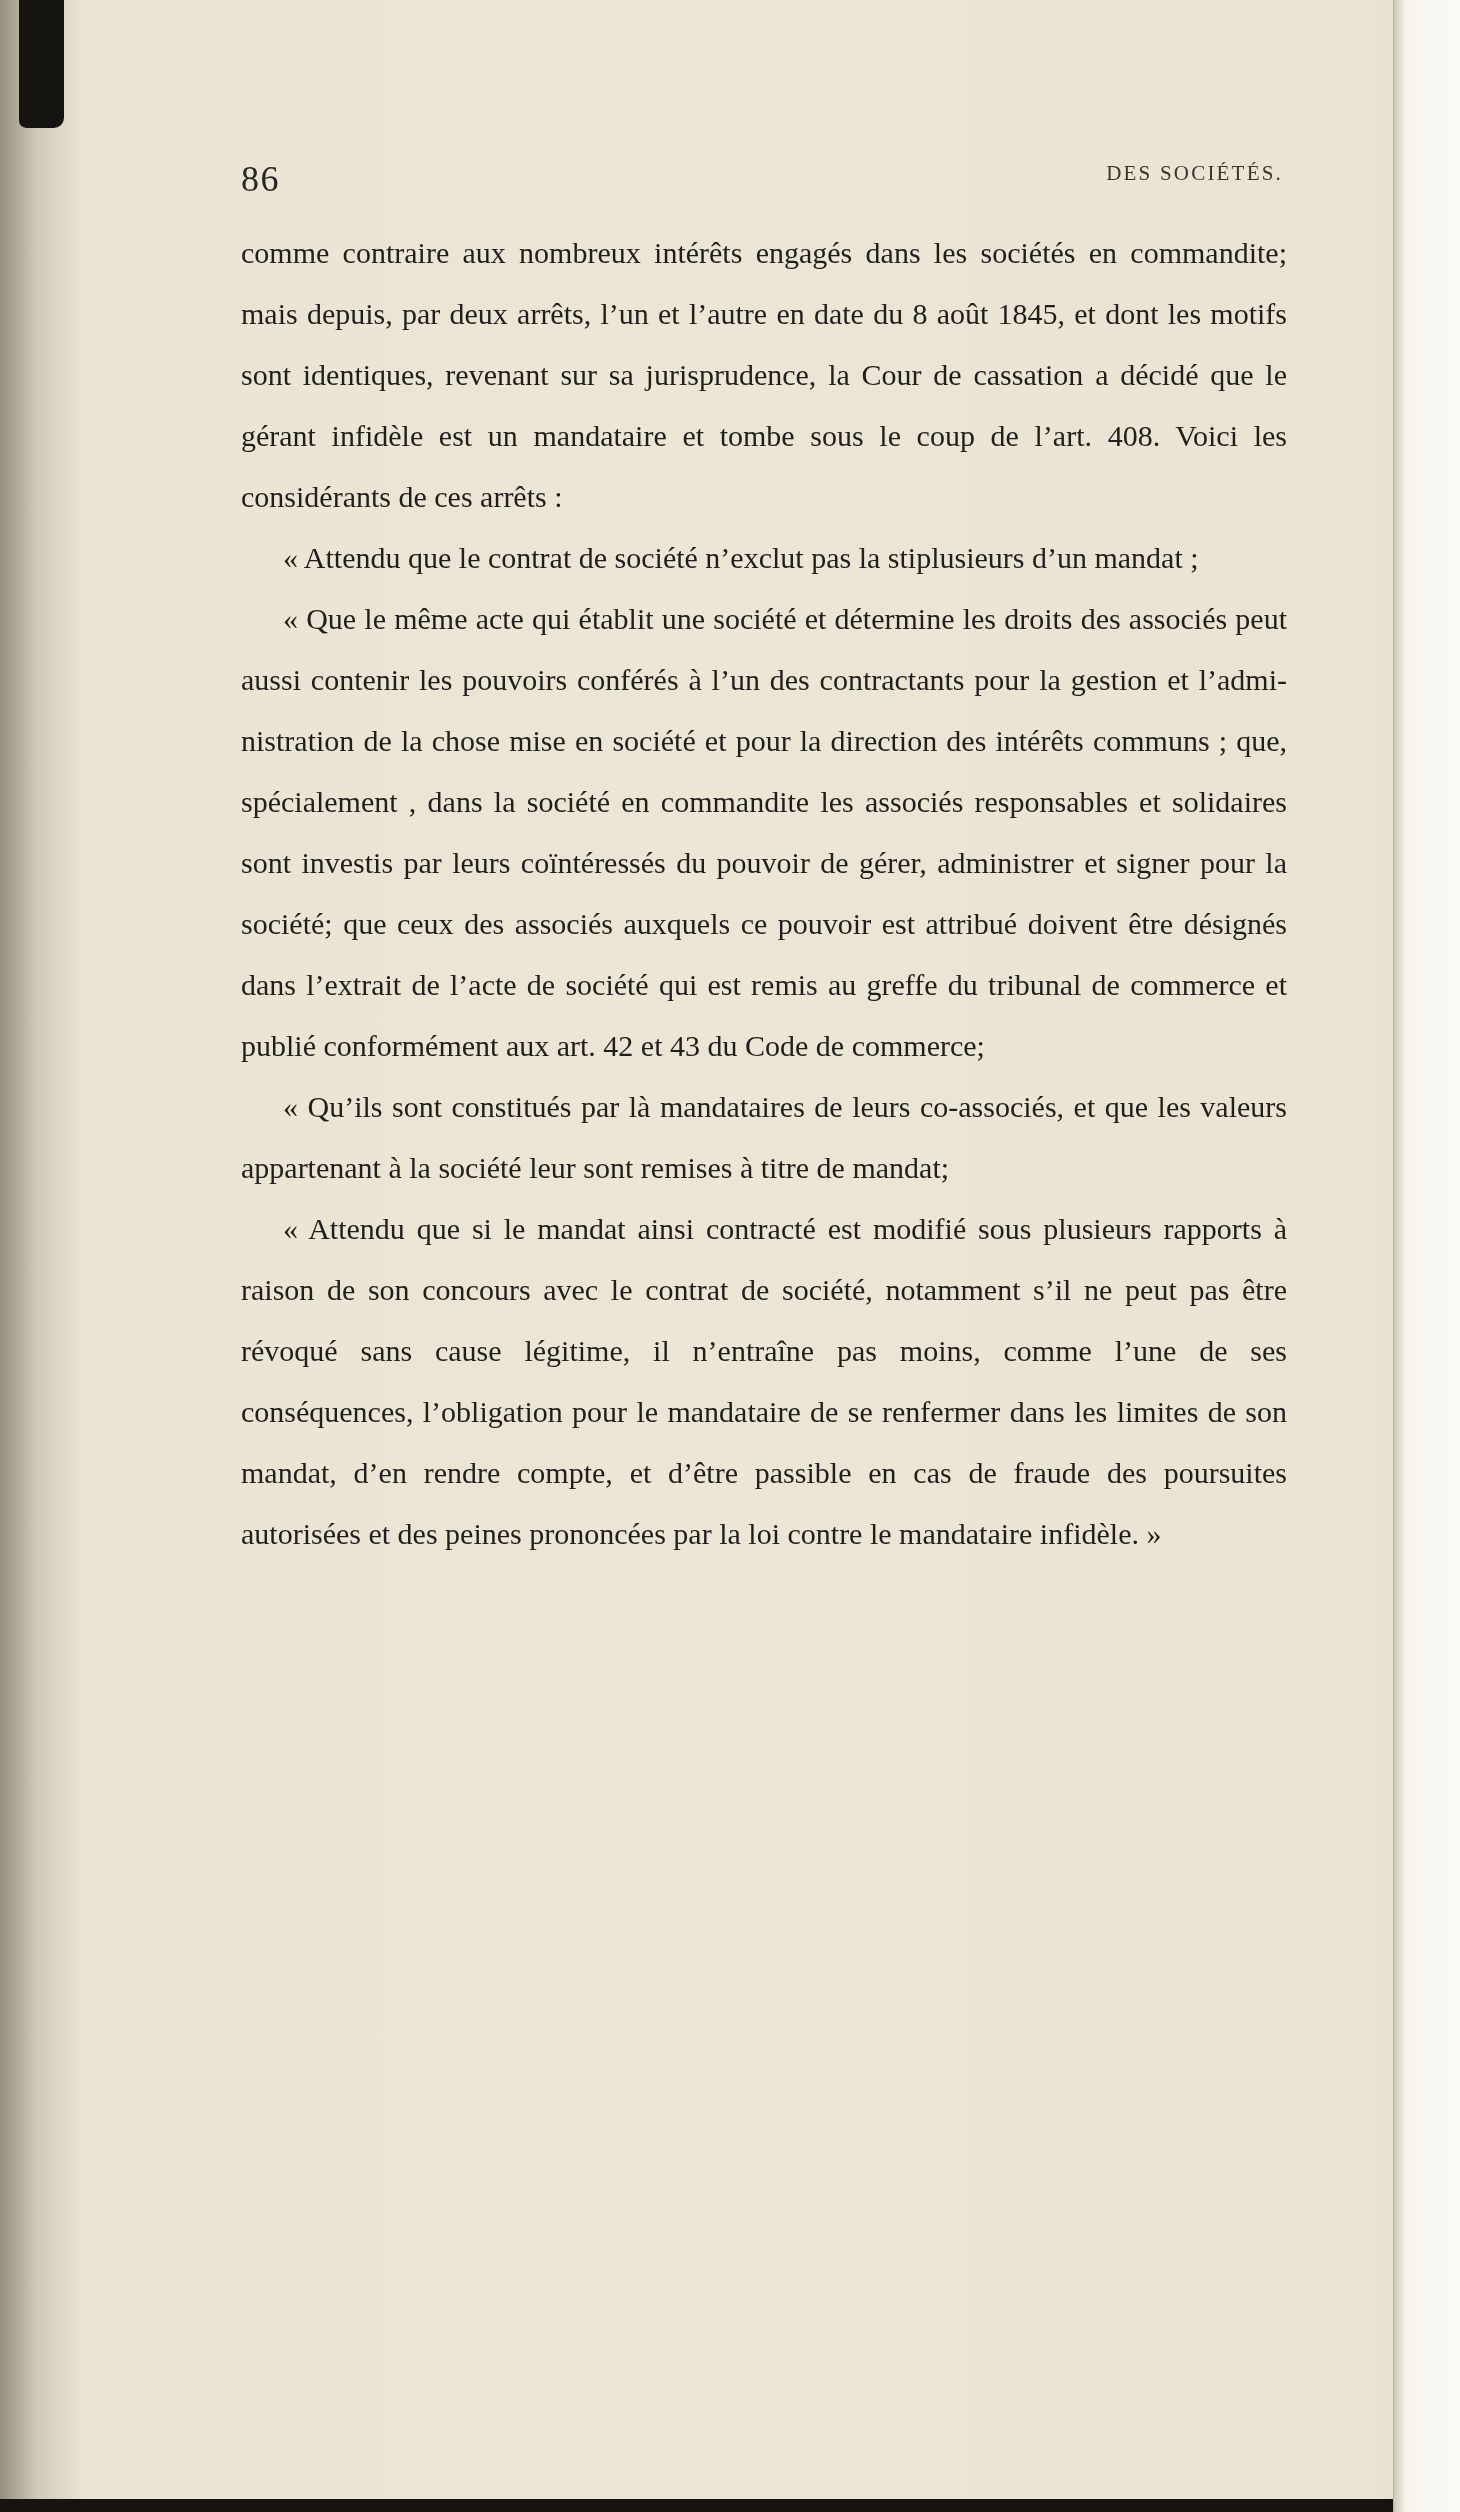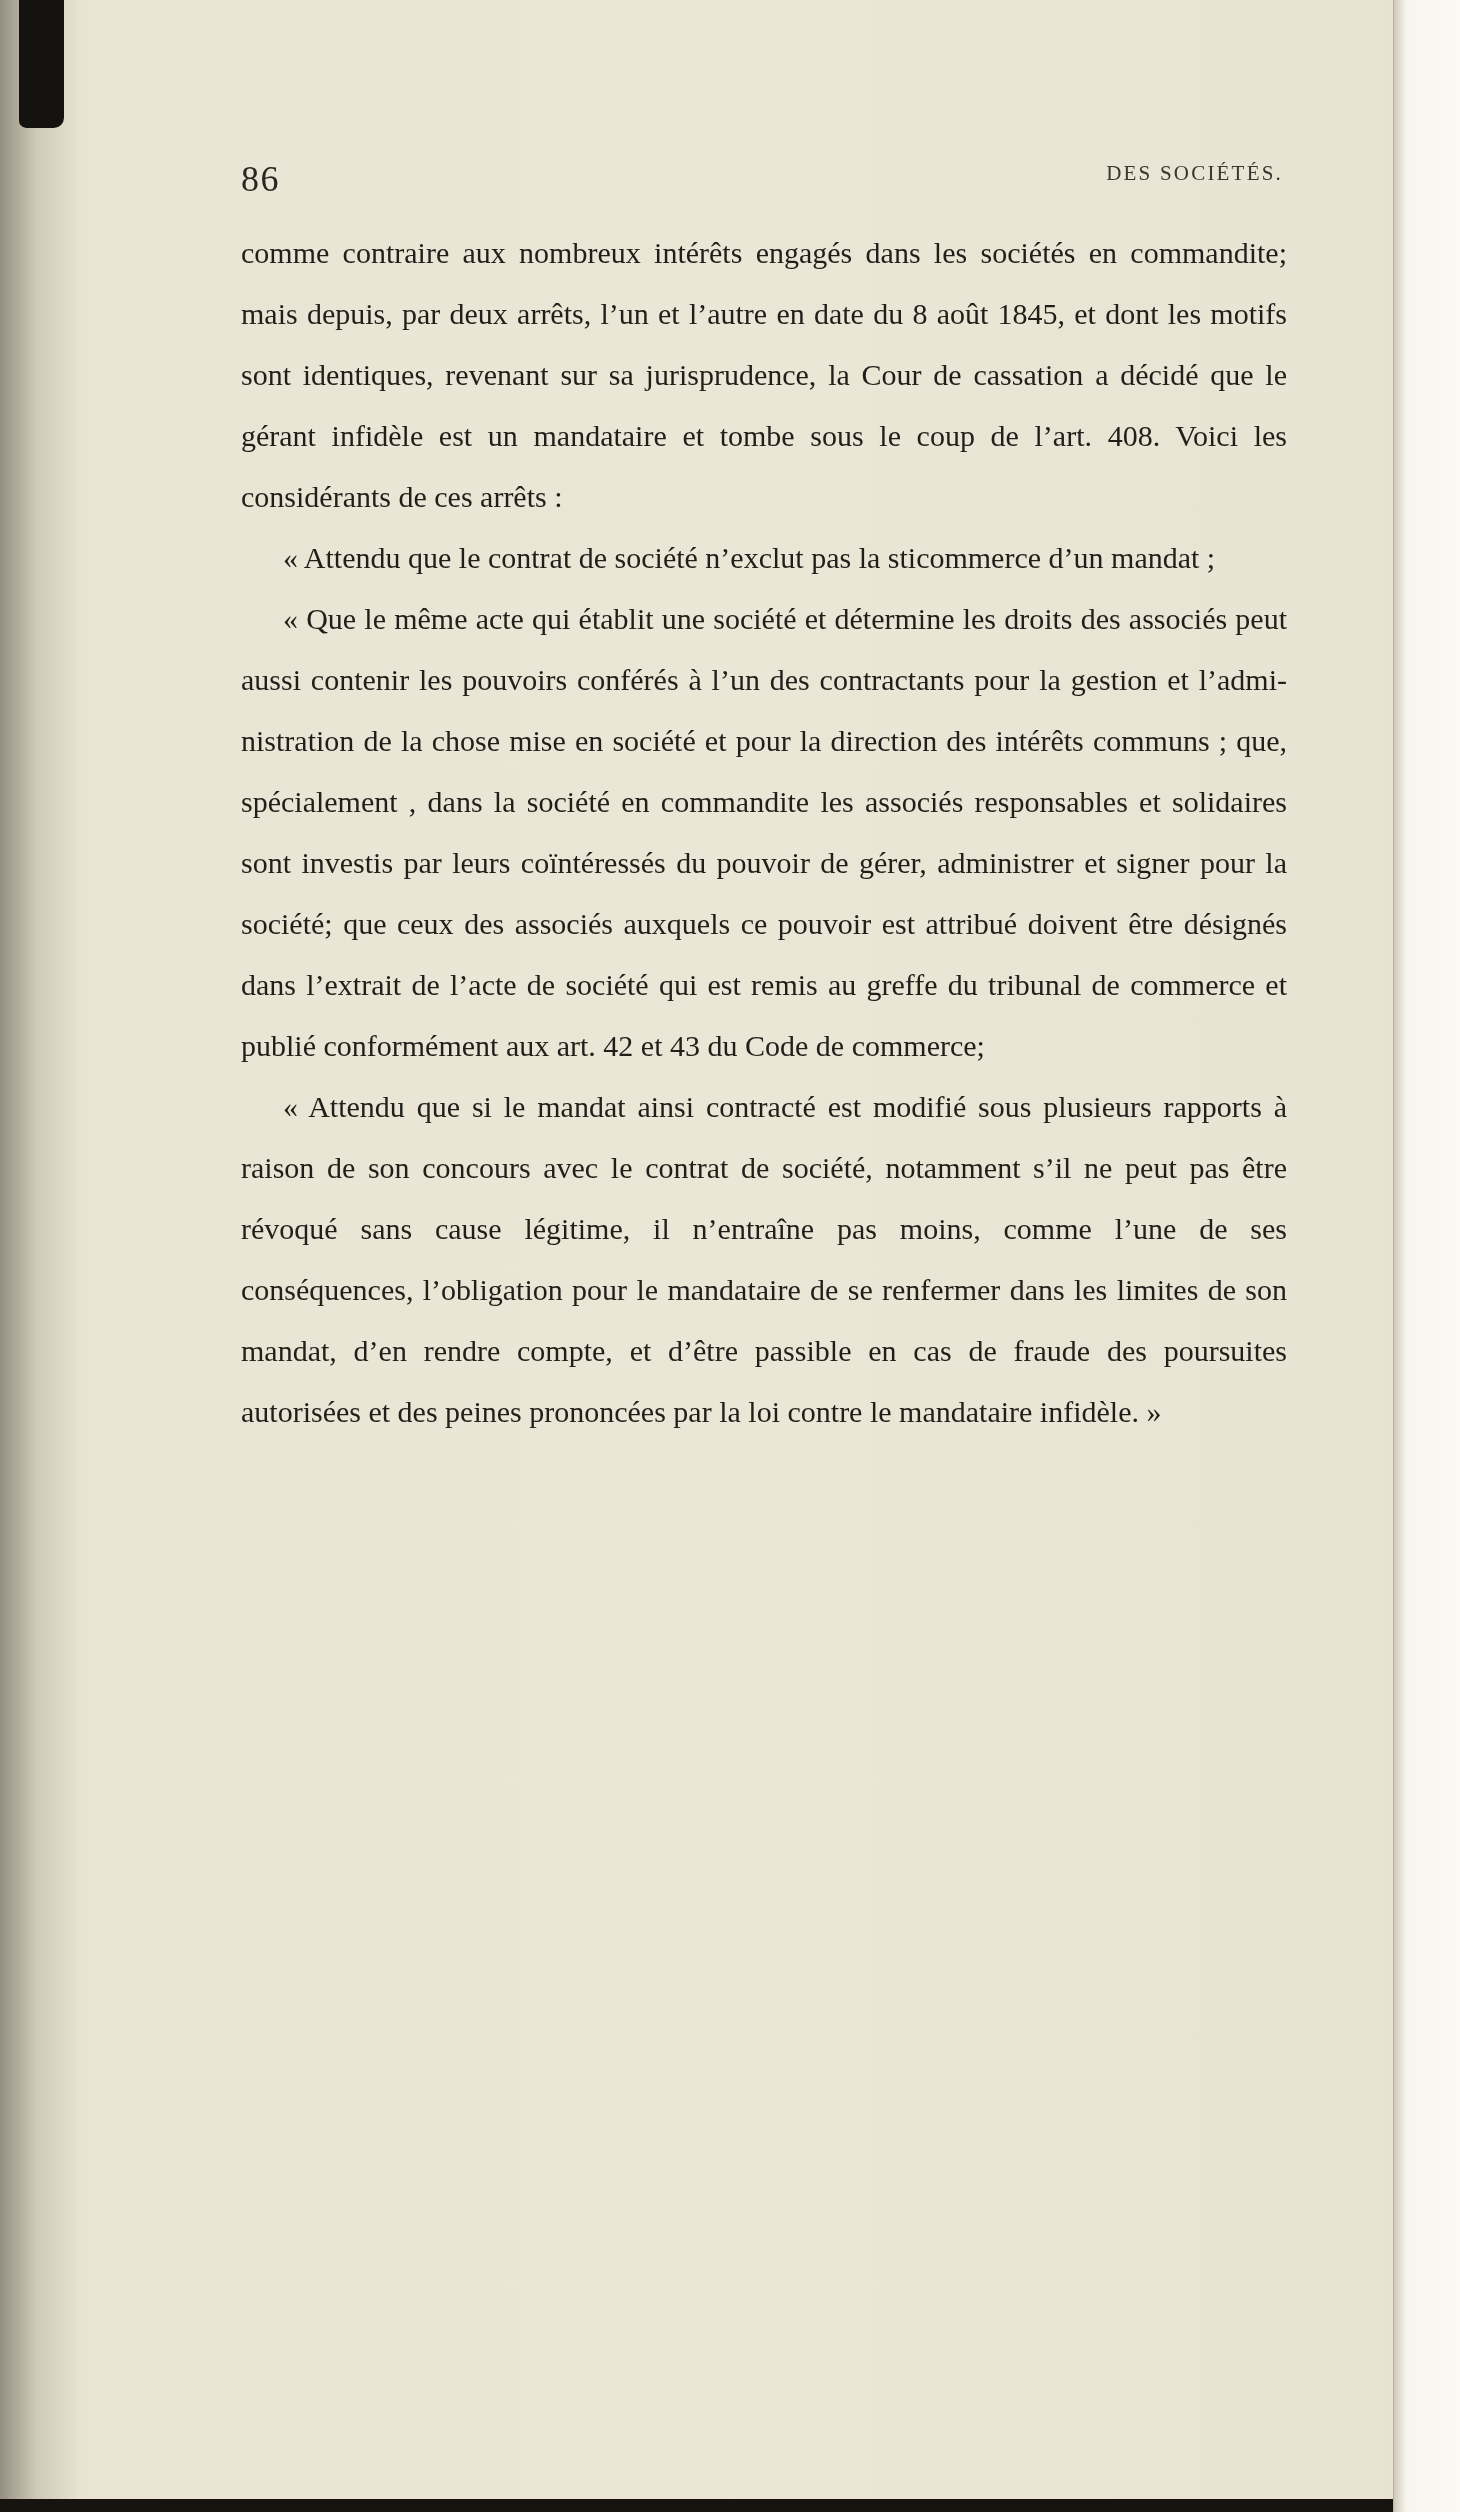--- a/index.html
+++ b/index.html
@@ -94,21 +94,22 @@
 
   <div class="content">
 
     <div class="running-head">
       <span class="page-number">86</span>
       <span class="running-title">DES SOCIÉTÉS.</span>
     </div>
 
     <div class="body-text">
       <p>comme contraire aux nombreux intérêts engagés dans les sociétés en commandite; mais depuis, par deux arrêts, l’un et l’autre en date du 8 août 1845, et dont les motifs sont identiques, revenant sur sa jurisprudence, la Cour de cassation a décidé que le gérant infidèle est un man­dataire et tombe sous le coup de l’art. 408. Voici les considérants de ces arrêts :</p>
-      <p class="indent">« Attendu que le contrat de société n’exclut pas la sti­commerce d’un mandat ;</p>
+      <p class="indent">« Attendu que le contrat de société n’exclut pas la sti­plusieurs d’un mandat ;</p>
       <p class="indent">« Que le même acte qui établit une société et détermine les droits des associés peut aussi contenir les pouvoirs conférés à l’un des contractants pour la gestion et l’admi­nistration de la chose mise en société et pour la direction des intérêts communs ; que, spécialement , dans la société en commandite les associés responsables et solidaires sont investis par leurs coïntéressés du pouvoir de gérer, administrer et signer pour la société; que ceux des associés auxquels ce pouvoir est attribué doivent être désignés dans l’extrait de l’acte de société qui est remis au greffe du tribunal de commerce et publié conformé­ment aux art. 42 et 43 du Code de commerce;</p>
+      <p class="indent">« Qu’ils sont constitués par là mandataires de leurs co-associés, et que les valeurs appartenant à la société leur sont remises à titre de mandat;</p>
       <p class="indent">« Attendu que si le mandat ainsi contracté est modifié sous plusieurs rapports à raison de son concours avec le contrat de société, notamment s’il ne peut pas être révoqué sans cause légitime, il n’entraîne pas moins, comme l’une de ses conséquences, l’obligation pour le mandataire de se renfermer dans les limites de son man­dat, d’en rendre compte, et d’être passible en cas de fraude des poursuites autorisées et des peines prononcées par la loi contre le mandataire infidèle. »</p>
     </div>
 
   </div>
 
 </div>
 
 
 </body></html>

